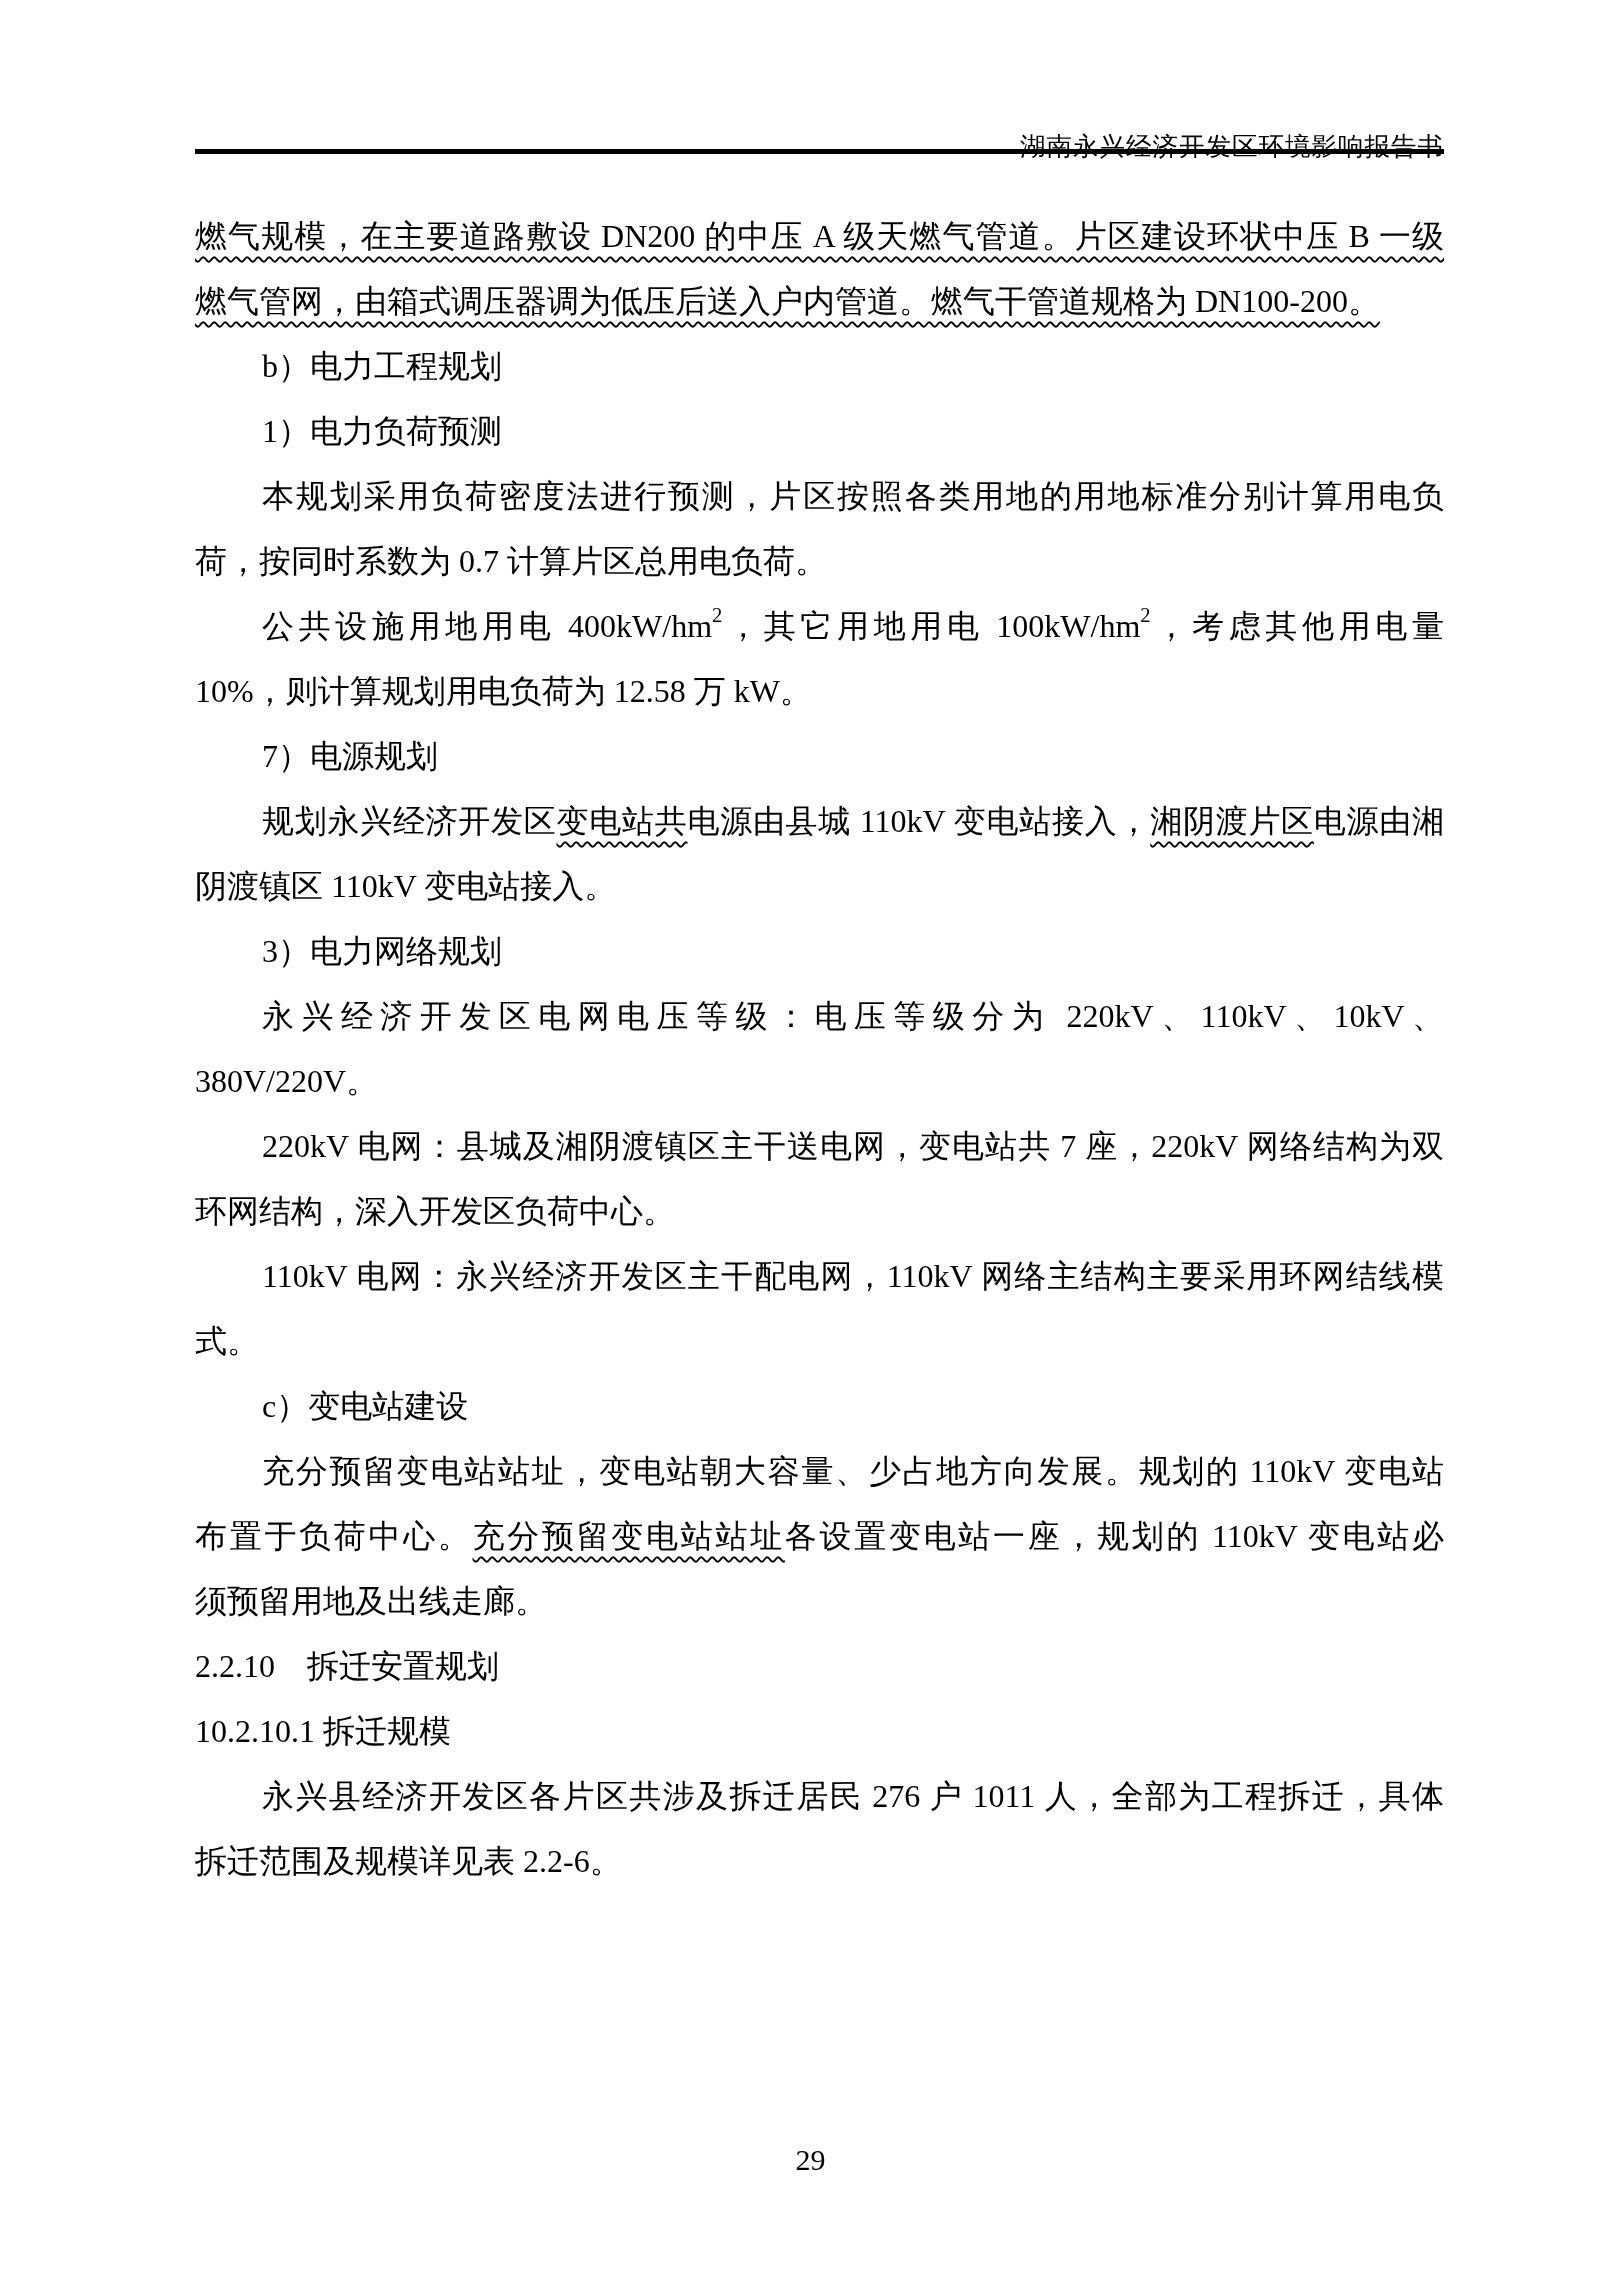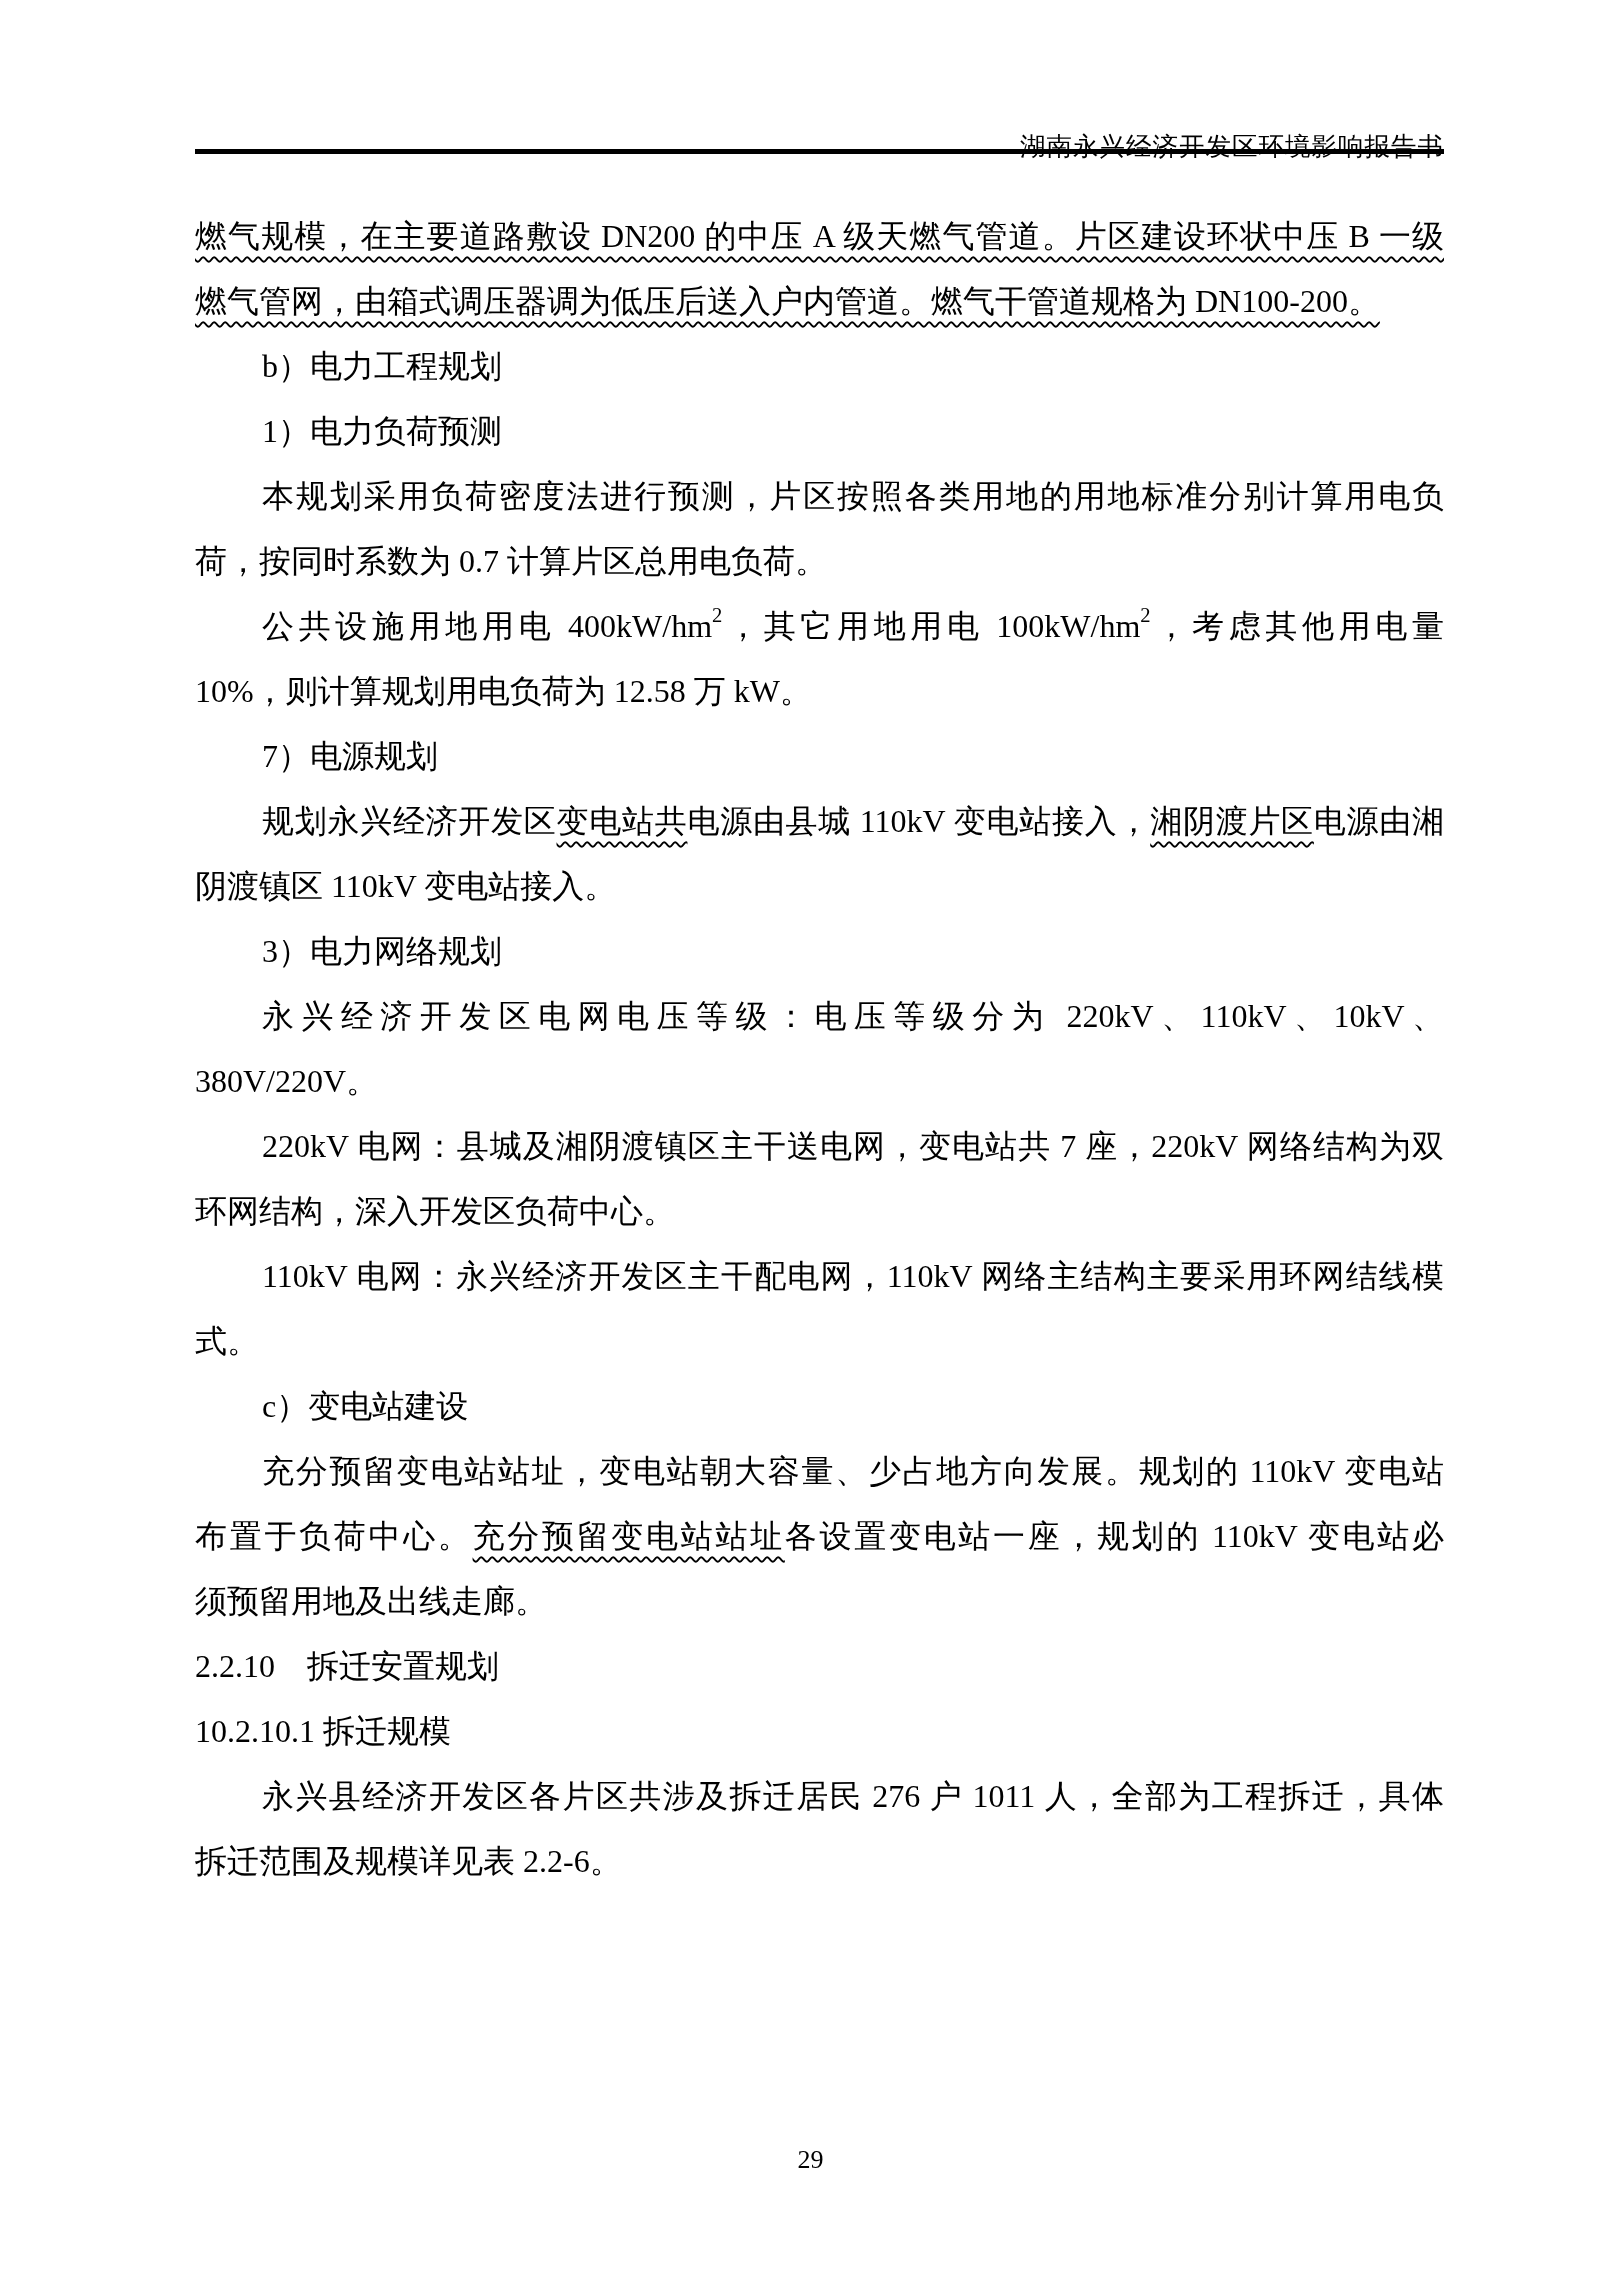--- a/index.html
+++ b/index.html
@@ -69,21 +69,21 @@
     font-size: 20.6px;
     line-height: 0;
     vertical-align: 14.7px;
   }
   .page-number {
     position: absolute;
     top: 2139px;
     left: 0;
     width: 100%;
     text-align: center;
-    font-size: 26px;
+    font-size: 30px;
     line-height: 41px;
   }
 </style>
 </head>
 <body>
 
 <div class="page">
   <div class="header-title">湖南永兴经济开发区环境影响报告书</div>
   <div class="header-rule"></div>
   <div class="doc">

